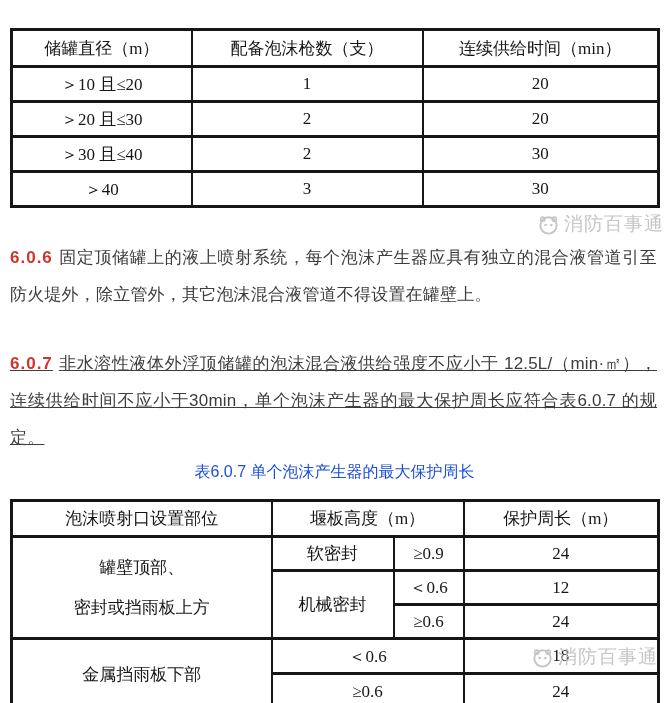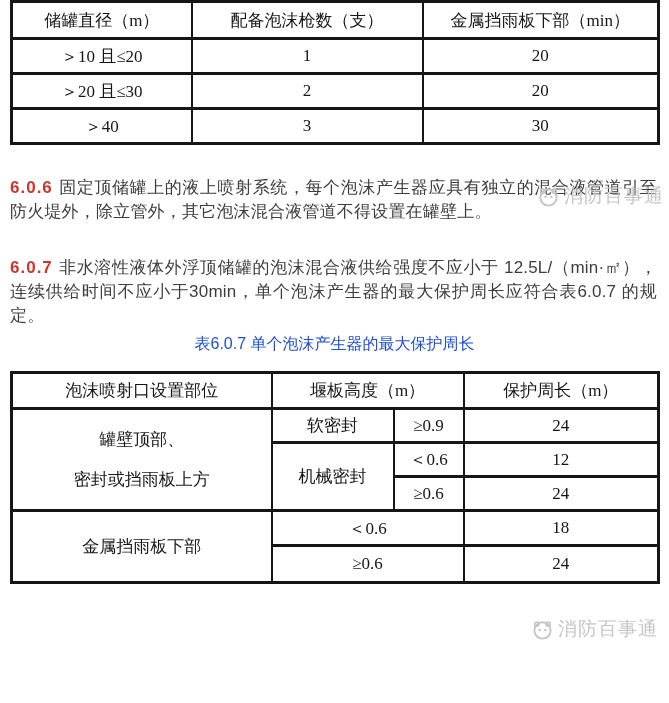--- a/index.html
+++ b/index.html
@@ -2,21 +2,21 @@
 <html style="--accent: #d0342c;"><head>
 <meta charset="utf-8">
 <style>
   html, body { margin: 0; padding: 0; background: #ffffff; }
   body {
     width: 669px; height: 703px;
     font-family: "Liberation Sans", "DejaVu Sans", sans-serif;
     color: #3d3d3d;
     overflow: hidden;
   }
-  .page { position: relative; width: 669px; height: 590px; padding-top: 0; box-sizing: border-box; }
+  .page { position: relative; width: 669px; height: 590px; padding-top: 0; box-sizing: border-box; margin-top: 28px; }
 
   
   table.spec {
     border-collapse: collapse;
     margin-left: 10px;
     table-layout: fixed;
     width: 647px;
     font-family: "Liberation Serif", "DejaVu Serif", serif;
     font-size: 17px;
     color: #161616;
@@ -39,26 +39,26 @@
   .t2 tr.hdr { height: 36px; }
   .t2 tr { height: 34px; }
   .t2 tr.r4 { height: 35px; }
   .t2 tr.r5 { height: 37px; }
   .group-label-2line div { line-height: 40px; }
 
   
   .clause {
     margin: 0 12px 0 10px;
     font-size: 17px;
-    line-height: 24px;
+    line-height: 37px;
     text-align: justify;
     letter-spacing: 0.2px;
   }
   .clause-606 { margin-top: 31px; }
-  .clause-607 { margin-top: 32px; }
+  .clause-607 { margin-top: 32px; text-decoration: underline; }
   .clause-num {
     color: var(--accent, #d0342c);
     font-weight: bold;
     letter-spacing: 1px;
     margin-right: 6px;
   }
 
   .tbl-caption {
     margin-top: 3px;
     text-align: center;
@@ -92,31 +92,36 @@
   <table class="spec t1">
     <colgroup>
         <col style="width:180px">
         <col style="width:231px">
         <col style="width:236px">
       </colgroup>
     <tbody>
         <tr class="hdr">
       <th>储罐直径（m）</th>
       <th>配备泡沫枪数（支）</th>
-      <th>金属挡雨板下部（min）</th>
+      <th>连续供给时间（min）</th>
     </tr>
     <tr>
       <td>＞10 且≤20</td>
       <td>1</td>
       <td>20</td>
     </tr>
     <tr>
       <td>＞20 且≤30</td>
       <td>2</td>
       <td>20</td>
+    </tr>
+    <tr>
+      <td>＞30 且≤40</td>
+      <td>2</td>
+      <td>30</td>
     </tr>
     <tr>
       <td>＞40</td>
       <td>3</td>
       <td>30</td>
     </tr>
   </tbody>
     </table>
 
   <p class="clause clause-606"><span class="clause-num">6.0.6</span><span>固定顶储罐上的液上喷射系统，每个泡沫产生器应具有独立的混合液管道引至防火堤外，除立管外，其它泡沫混合液管道不得设置在罐壁上。</span></p>

